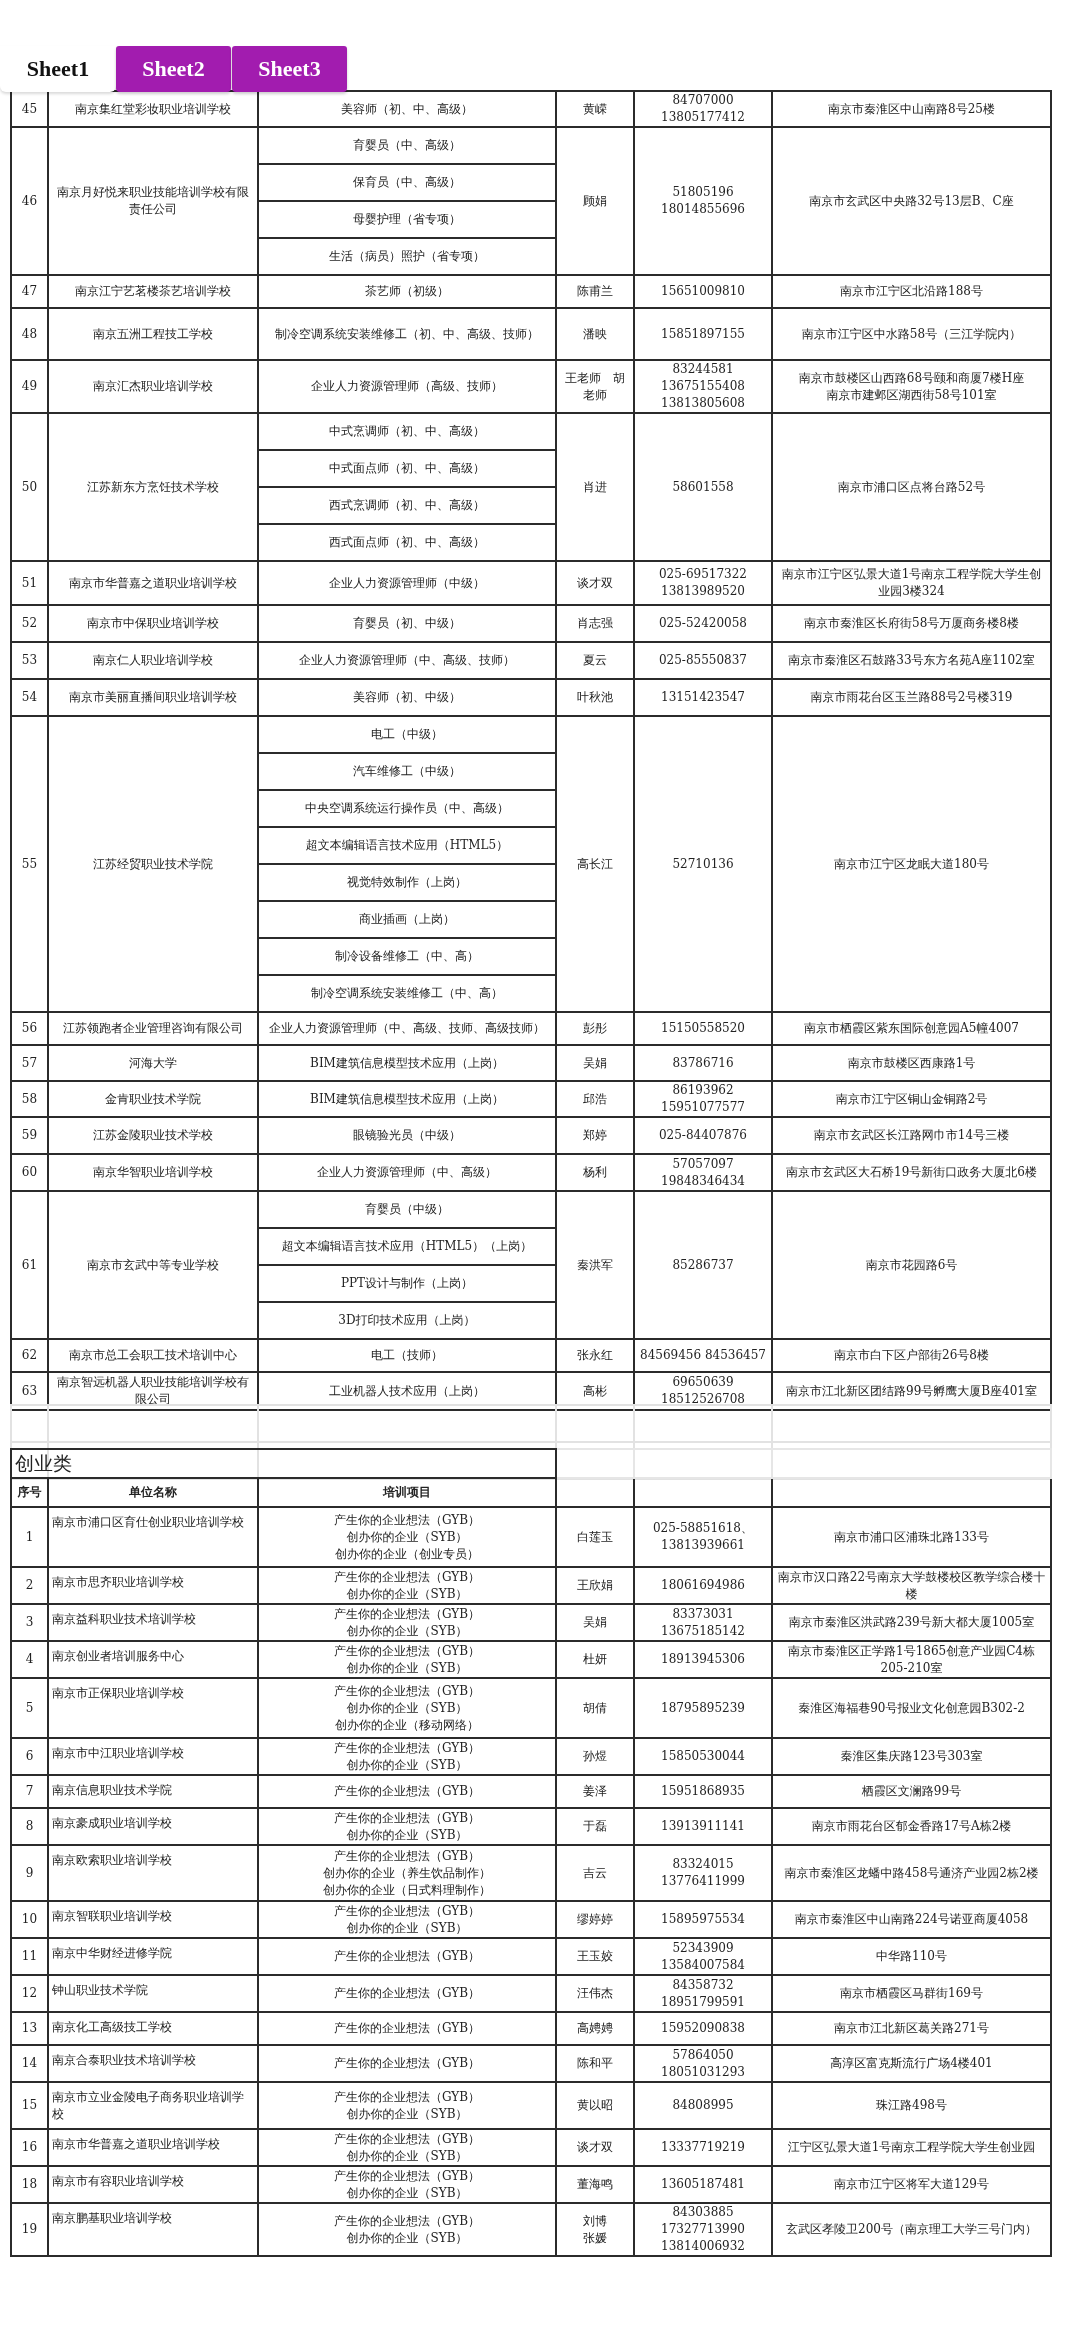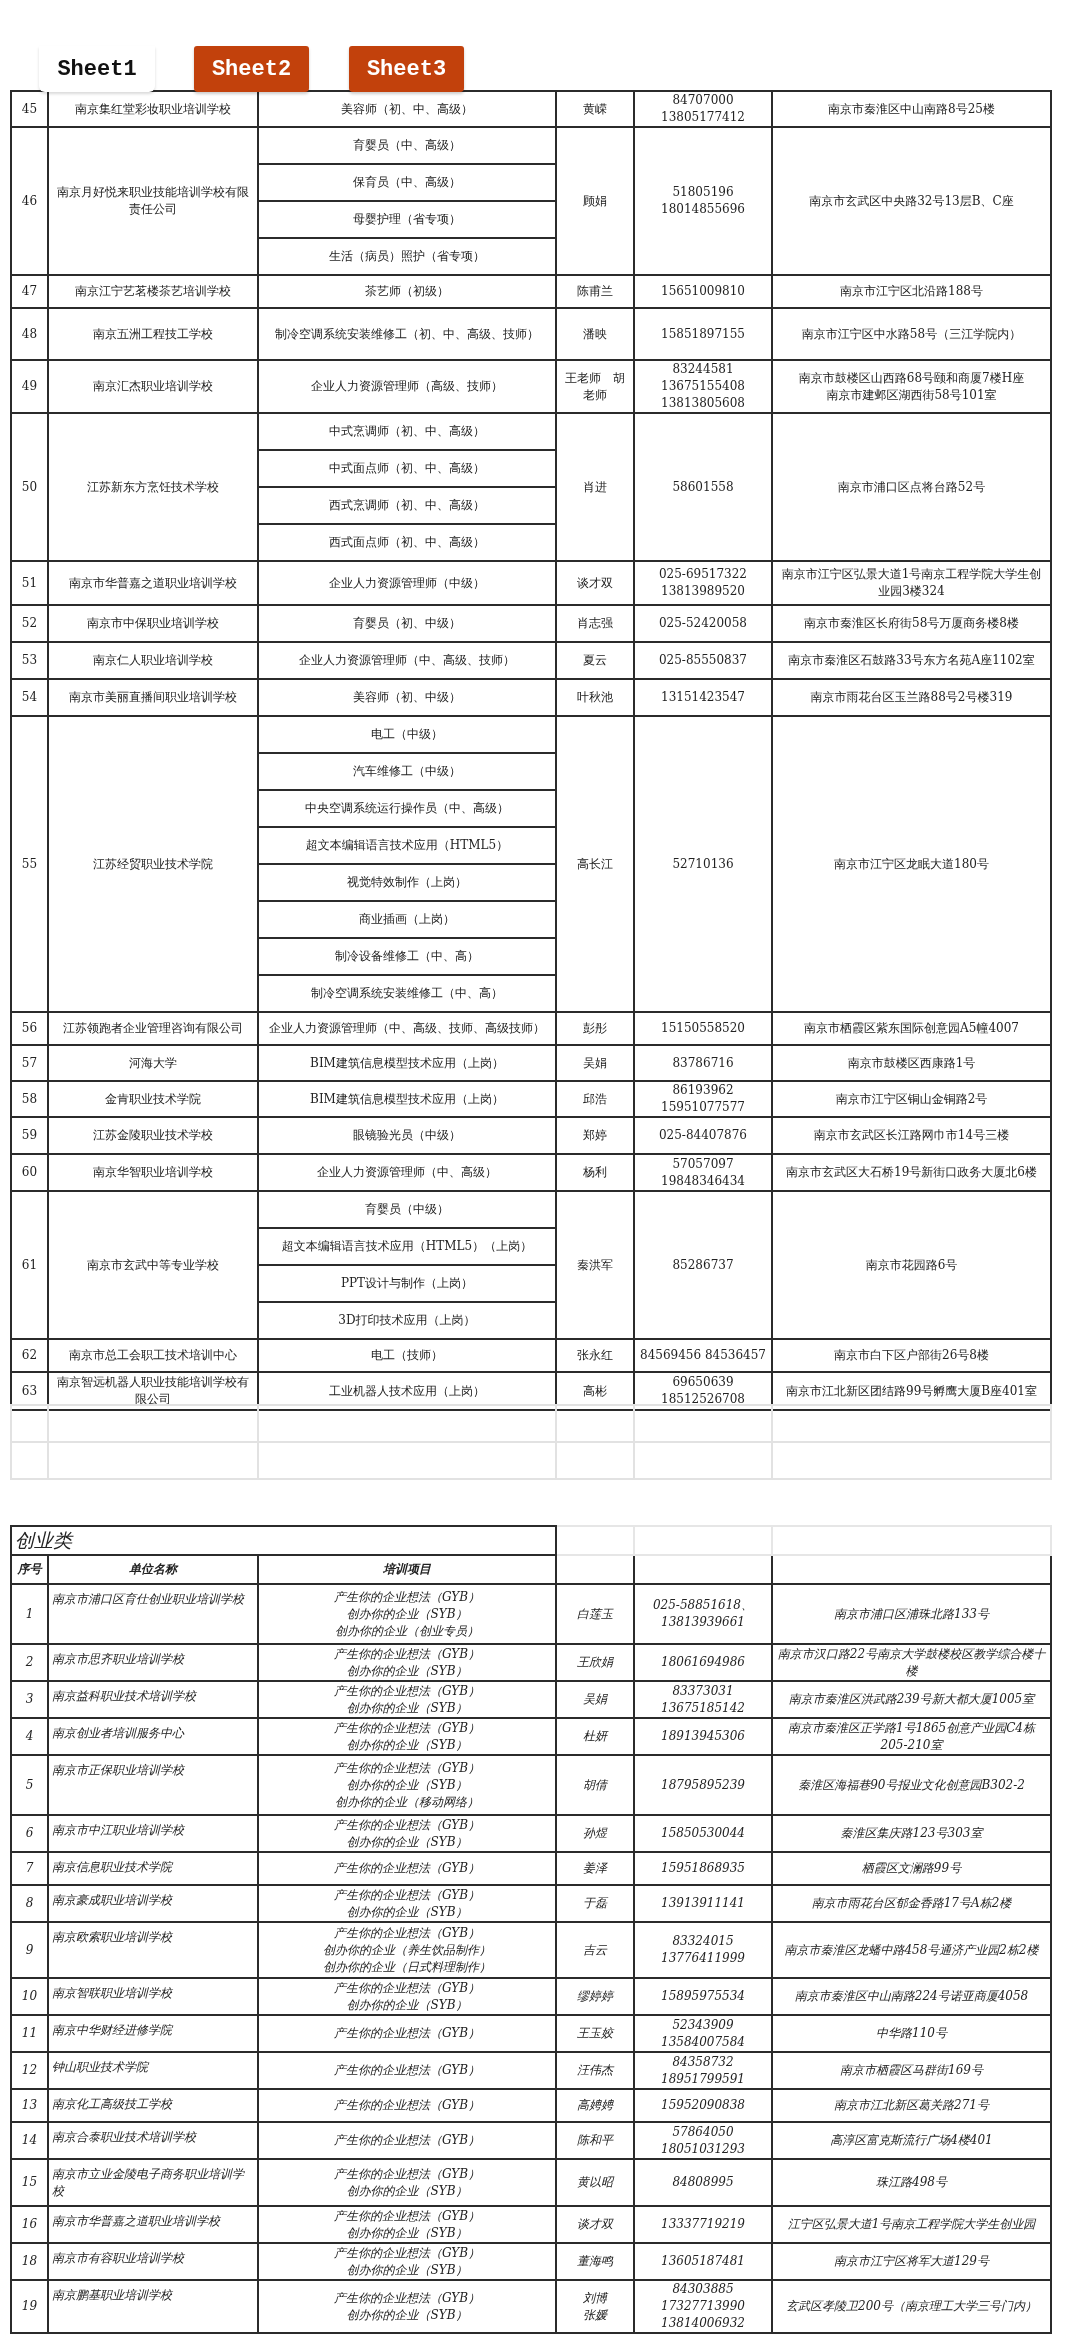--- a/index.html
+++ b/index.html
@@ -1,40 +1,40 @@
 <!DOCTYPE html>
 <html><head>
 <meta charset="utf-8">
 <style>
   * { box-sizing: border-box; margin: 0; padding: 0; }
   html, body { width: 1080px; height: 2346px; background: #ffffff; overflow: hidden; }
   body { position: relative; font-family: "DejaVu Serif", "Liberation Serif", serif; color: #222; }
 
   .tabbar { position: absolute; left: 0; top: 46px; height: 47px; z-index: 5; display: flex; }
   .tab { height: 46px; display: flex; align-items: center; justify-content: center;
-         font-family: Liberation Mono, monospace; font-weight: bold; font-size: 22px; cursor: pointer; margin-left: 39px; }
+         font-family: Liberation Serif, serif; font-weight: bold; font-size: 22px; cursor: pointer; }
   .tab.active { width: 116px; background: #ffffff; color: #111; border-radius: 0 0 6px 6px; box-shadow: 0 2px 3px rgba(0,0,0,0.15); }
-  .tab.inactive { width: 115px; background: #c2410c; color: #ffffff; border-radius: 3px 3px 4px 4px; margin-right: 1px; box-shadow: 0 2px 3px rgba(0,0,0,0.2); }
+  .tab.inactive { width: 115px; background: #a21caf; color: #ffffff; border-radius: 3px 3px 4px 4px; margin-right: 1px; box-shadow: 0 2px 3px rgba(0,0,0,0.2); }
 
   table.grid { position: absolute; left: 10px; border-collapse: collapse; table-layout: fixed; font-size: 12px; }
   table.grid td { border: 2px solid #2b2b2b; text-align: center; vertical-align: middle; padding: 0 3px; line-height: 17px; }
   .c-no { width: 37px; }
   .c-name { width: 210px; }
   .c-item { width: 298px; }
   .c-person { width: 78px; }
   .c-phone { width: 138px; }
   .c-addr { width: 279px; }
 
   #t1 { top: 90px; }
   .sub td.item { height: 37px; }
 
   .empty-grid { position: absolute; left: 10px; top: 1404px; border-collapse: collapse; table-layout: fixed; }
   .empty-grid td { border: 2px solid #e2e2e2; height: 37px; }
 
-  #t2 { top: 1525px; font-style: italic; }
+  #t2 { top: 1448px; }
   #t2 td.name { text-align: left; vertical-align: top; padding-top: 6px; }
   .sec-title { font-family: "DejaVu Sans", sans-serif; font-size: 19px; text-align: left !important; height: 29px; padding-left: 3px !important; }
   .hdr { font-family: "DejaVu Sans", sans-serif; font-weight: bold; font-size: 12px; height: 29px; }
   .ghost { border-color: #e6e6e6 !important; }
   .ml { white-space: pre-line; }
 </style>
 </head>
 <body>
 
 <div class="tabbar">

